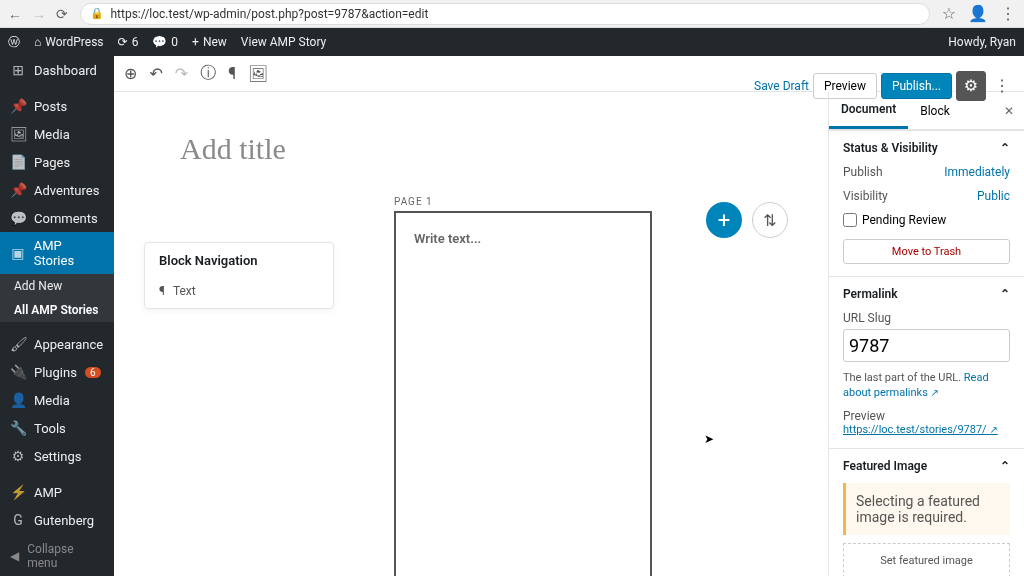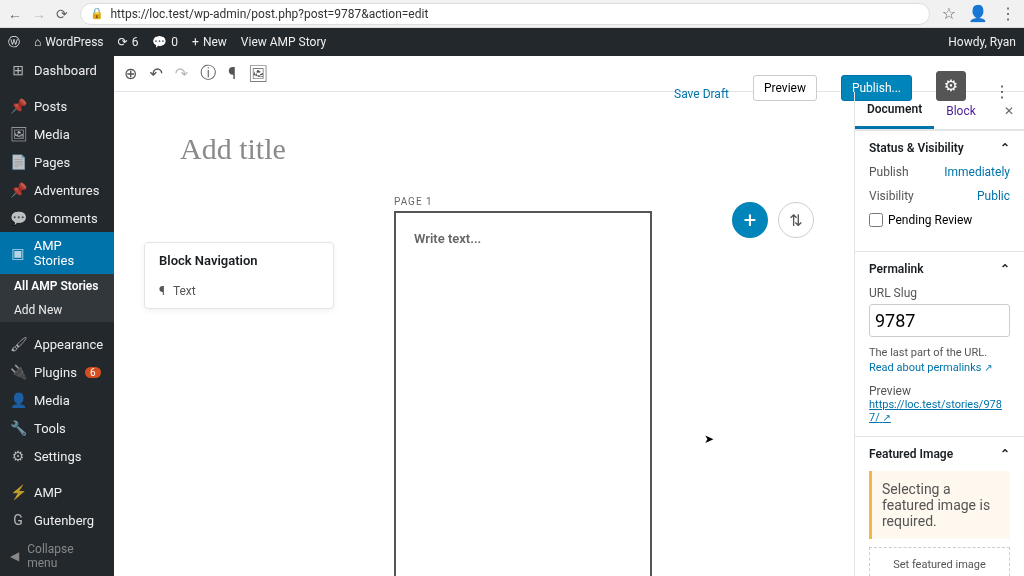--- a/index.html
+++ b/index.html
@@ -22,44 +22,44 @@
 .sidebar-icon { width: 16px; text-align: center; font-size: 14px; opacity: 0.7; }
 .sidebar-sub { background: #32373c; }
 .sidebar-sub .sidebar-subitem { padding: 5px 10px 5px 14px; cursor: pointer; font-size: 12px; color: #eee; }
 .sidebar-sub .sidebar-subitem.active { color: #fff; font-weight: 600; }
 .sidebar-collapse { display: flex; align-items: center; gap: 8px; padding: 8px 10px; cursor: pointer; color: #888; font-size: 12px; }
 .badge { background: #d54e21; color: #fff; border-radius: 8px; padding: 0 5px; font-size: 10px; }
 .editor-wrap { flex: 1; display: flex; flex-direction: column; }
 .editor-toolbar { height: 36px; border-bottom: 1px solid #e2e4e7; display: flex; align-items: center; padding: 0 10px; gap: 6px; }
 .toolbar-left { display: flex; gap: 12px; align-items: center; color: #555; }
 .toolbar-left span { cursor: pointer; font-size: 16px; }
-.toolbar-right { margin-left: auto; display: flex; gap: 24px; align-items: flex-end; margin-top: 24px; }
+.toolbar-right { margin-left: auto; display: flex; gap: 4px; align-items: center; margin-top: 24px; }
 .link-btn { color: #0073aa; font-size: 12px; cursor: pointer; background: none; border: none; }
 .btn { padding: 5px 10px; font-size: 12px; border-radius: 3px; cursor: pointer; border: 1px solid #ccc; background: #fff; }
 .btn-primary { background: #0085ba; color: #fff; border-color: #0073aa; }
 .icon-btn { width: 30px; height: 30px; display: flex; align-items: center; justify-content: center; border: 1px solid #ccc; border-radius: 3px; cursor: pointer; background: #fff; font-size: 16px; }
 .icon-btn.dark { background: #555; color: #fff; border-color: #555; }
 .more-btn { cursor: pointer; color: #555; font-size: 16px; padding: 0 4px; }
 .editor-body { flex: 1; display: flex; overflow: hidden; }
 .canvas { flex: 1; padding: 20px 30px; overflow-y: auto; position: relative; }
 .title-input { font-size: 30px; font-family: Georgia, serif; color: #8a8a8a; margin: 20px 0 30px 36px; }
 .block-nav { position: absolute; left: 30px; top: 150px; width: 190px; border: 1px solid #e2e4e7; border-radius: 4px; background: #fff; box-shadow: 0 2px 6px rgba(0,0,0,0.05); }
 .block-nav-title { padding: 10px 14px; font-size: 13px; font-weight: 600; color: #191e23; }
 .block-nav-item { display: flex; align-items: center; gap: 8px; padding: 6px 14px 10px; font-size: 12px; color: #555; cursor: pointer; }
 .page-area { margin-left: 250px; }
 .page-label { font-size: 10px; letter-spacing: 1px; color: #666; margin-bottom: 4px; }
 .page-frame { width: 258px; height: 400px; border: 2px solid #555; background: #fff; padding: 18px; position: relative; }
 .page-placeholder { font-size: 13px; font-weight: 600; color: #666; }
 .fab-container { position: absolute; right: 40px; top: 110px; display: flex; gap: 10px; }
 .fab { width: 36px; height: 36px; border-radius: 50%; display: flex; align-items: center; justify-content: center; cursor: pointer; font-size: 22px; }
 .fab.primary { background: #0085ba; color: #fff; }
 .fab.outline { background: #fff; border: 1px solid #ccc; color: #555; font-size: 16px; }
-.inspector { width: 170px; border-left: 1px solid #e2e4e7; display: flex; flex-direction: column; overflow-y: auto; font-size: 12px; }
+.inspector { width: 196px; border-left: 1px solid #e2e4e7; display: flex; flex-direction: column; overflow-y: auto; font-size: 12px; }
 .inspector-tabs { display: flex; border-bottom: 1px solid #e2e4e7; align-items: center; }
-.inspector-tab { padding: 10px 12px; cursor: pointer; color: #4c1d95; }
+.inspector-tab { padding: 10px 12px; cursor: pointer; color: #000000; }
 .inspector-tab.active { border-bottom: 3px solid #0073aa; color: #191e23; font-weight: 600; }
 .inspector-close { margin-left: auto; padding: 0 10px; cursor: pointer; color: #666; }
 .panel-header { display: flex; justify-content: space-between; align-items: center; padding: 10px 14px; font-weight: 600; font-size: 12px; color: #191e23; cursor: pointer; border-top: 1px solid #e2e4e7; }
 .panel-header:first-of-type { border-top: none; }
 .panel-body { padding: 0 14px 12px; }
 .field-row { display: flex; justify-content: space-between; align-items: center; margin-bottom: 10px; }
 .field-label { color: #555; }
 .field-link { color: #0073aa; cursor: pointer; }
 .checkbox-row { display: flex; align-items: center; gap: 5px; margin-bottom: 12px; }
 .checkbox-row input { width: 14px; height: 14px; }
@@ -133,22 +133,22 @@
       </div>
     <div class="sidebar-item">
         <span class="sidebar-icon">💬</span>
         <span>Comments</span>
       </div>
     <div class="sidebar-item active">
         <span class="sidebar-icon">▣</span>
         <span>AMP Stories</span>
       </div>
     <div class="sidebar-sub">
+      <div class="sidebar-subitem">Add New</div>
       <div class="sidebar-subitem active">All AMP Stories</div>
-      <div class="sidebar-subitem">Add New</div>
     </div>
     <div style="height:8px"></div>
     <div class="sidebar-item">
         <span class="sidebar-icon">🖌</span>
         <span>Appearance</span>
       </div>
     <div class="sidebar-item">
         <span class="sidebar-icon">🔌</span>
         <span>Plugins</span> 
         <span class="badge">6</span>
@@ -243,20 +243,21 @@
             <span class="field-link">Immediately</span>
           </div>
           <div class="field-row">
             <span class="field-label">Visibility</span>
             <span class="field-link">Public</span>
           </div>
           <div class="checkbox-row">
             <input type="checkbox" style="">
             <span>Pending Review</span>
           </div>
+          <button class="trash-btn">Move to Trash</button>
         </div>
 
         <div class="panel-header">
           <span>Permalink</span>
           <span>⌃</span>
         </div>
         <div class="panel-body">
           <div class="field-label">URL Slug</div>
           <input class="text-input" value="9787" style="">
           <div class="help-text">

